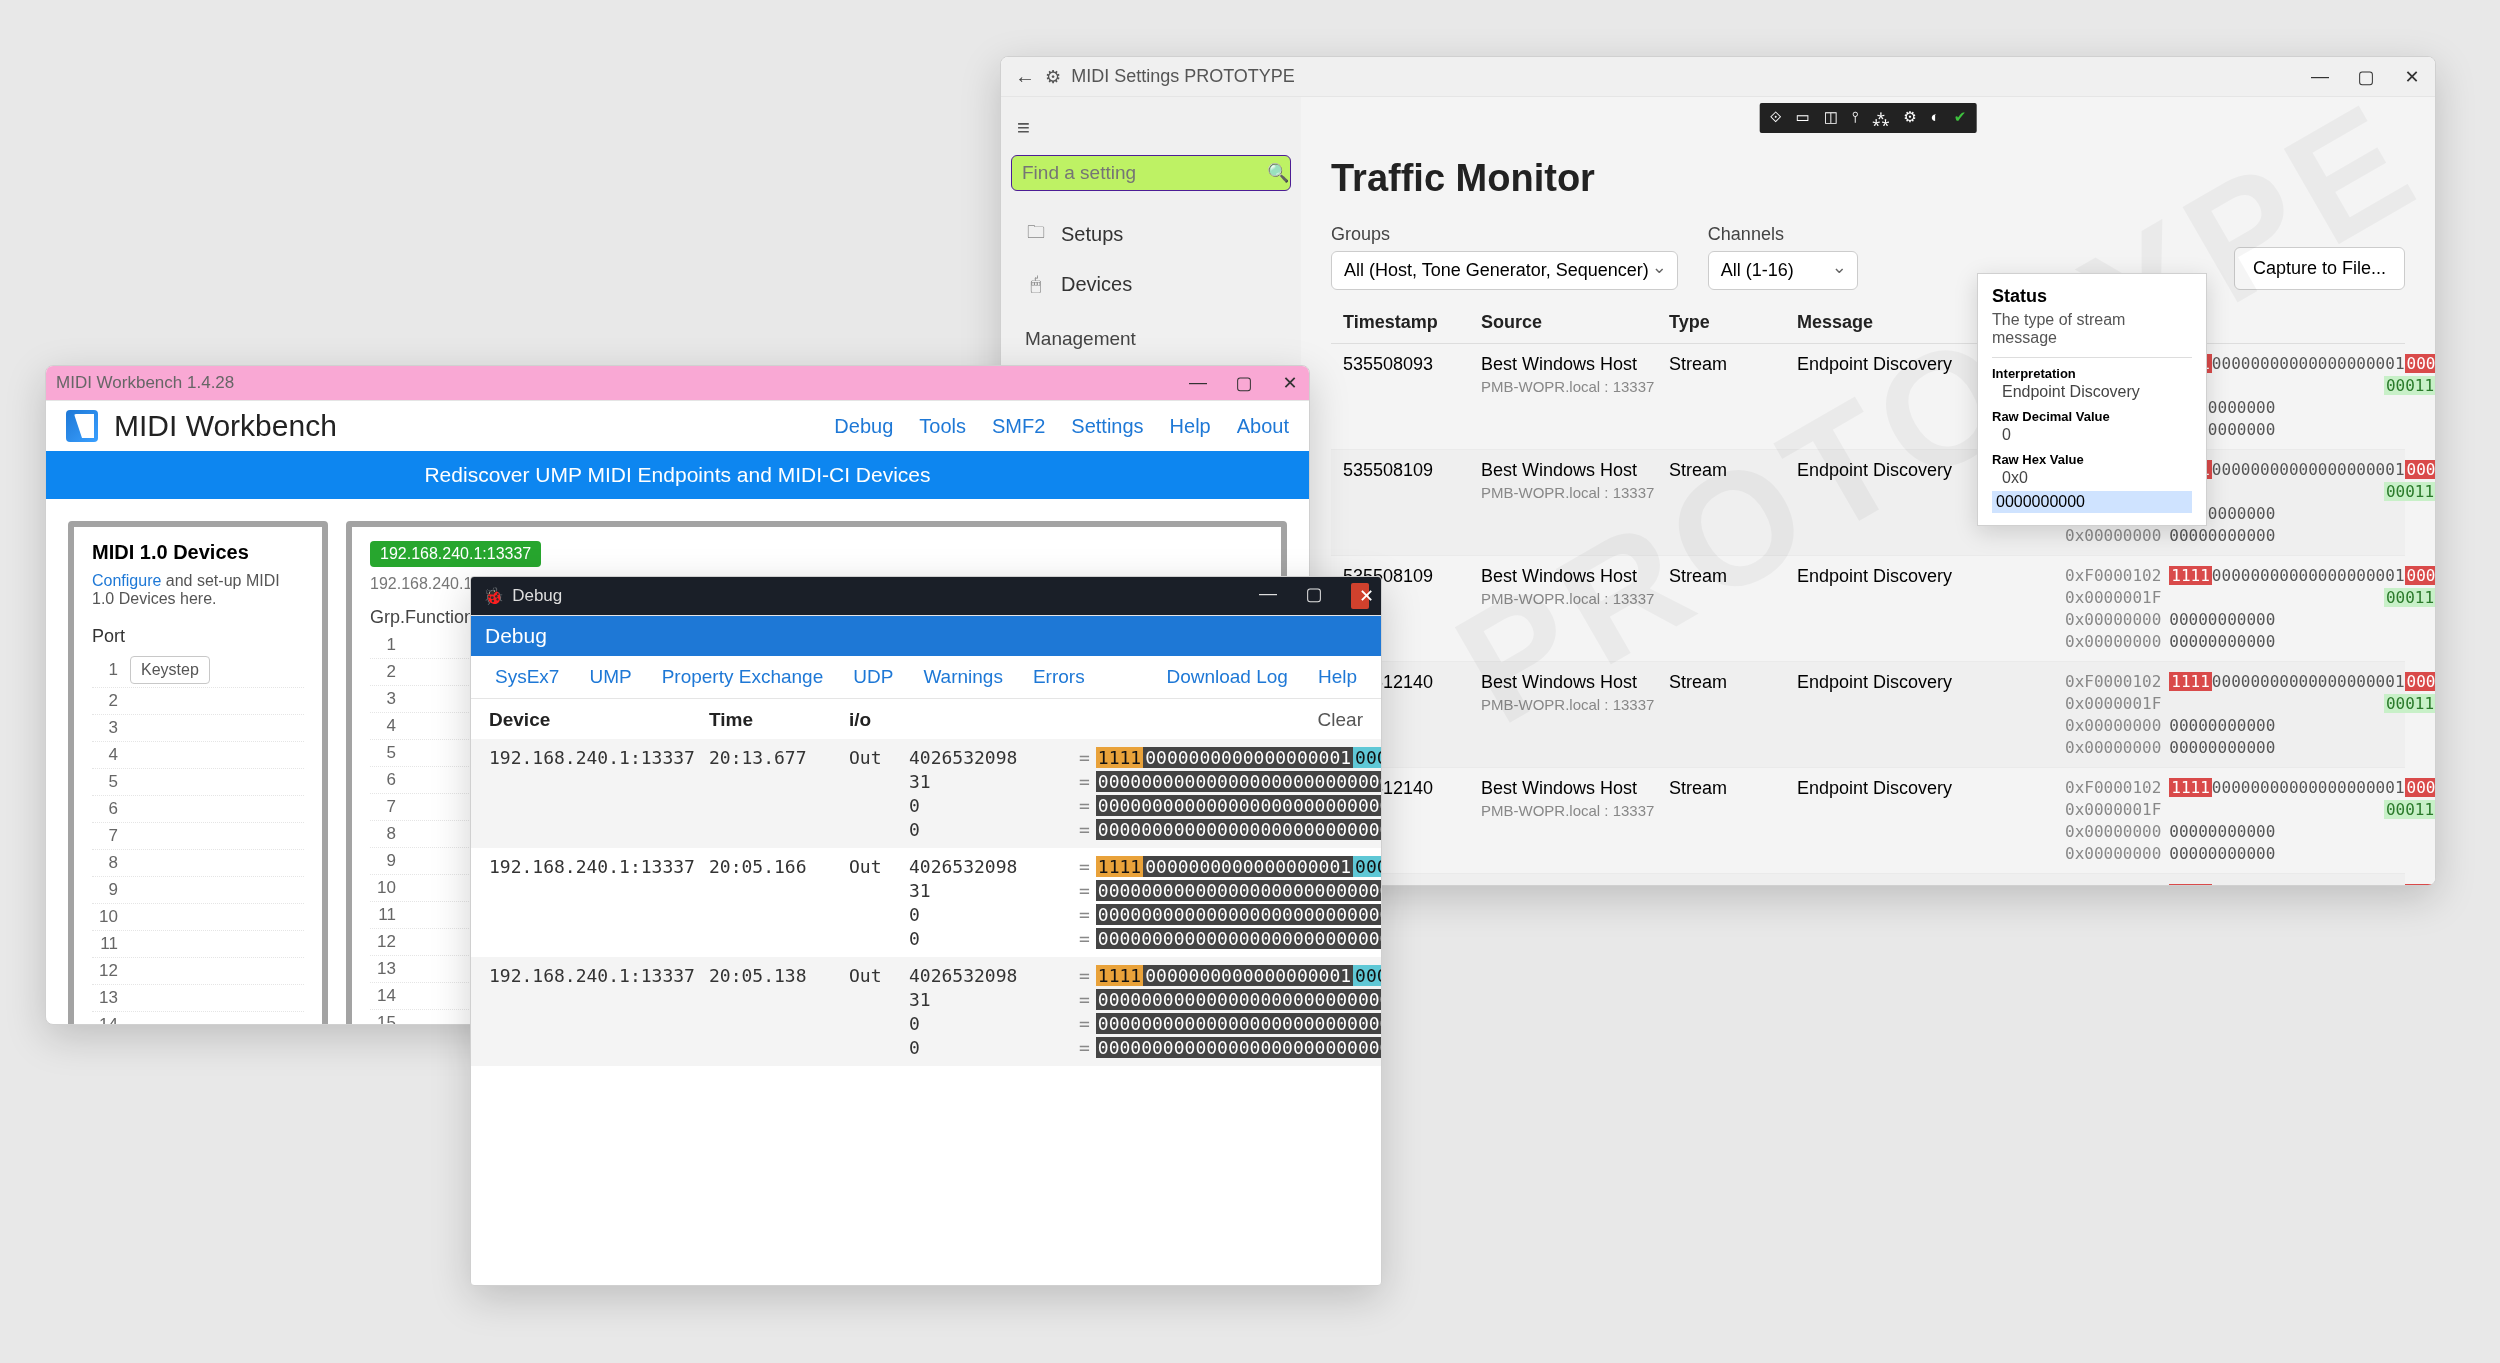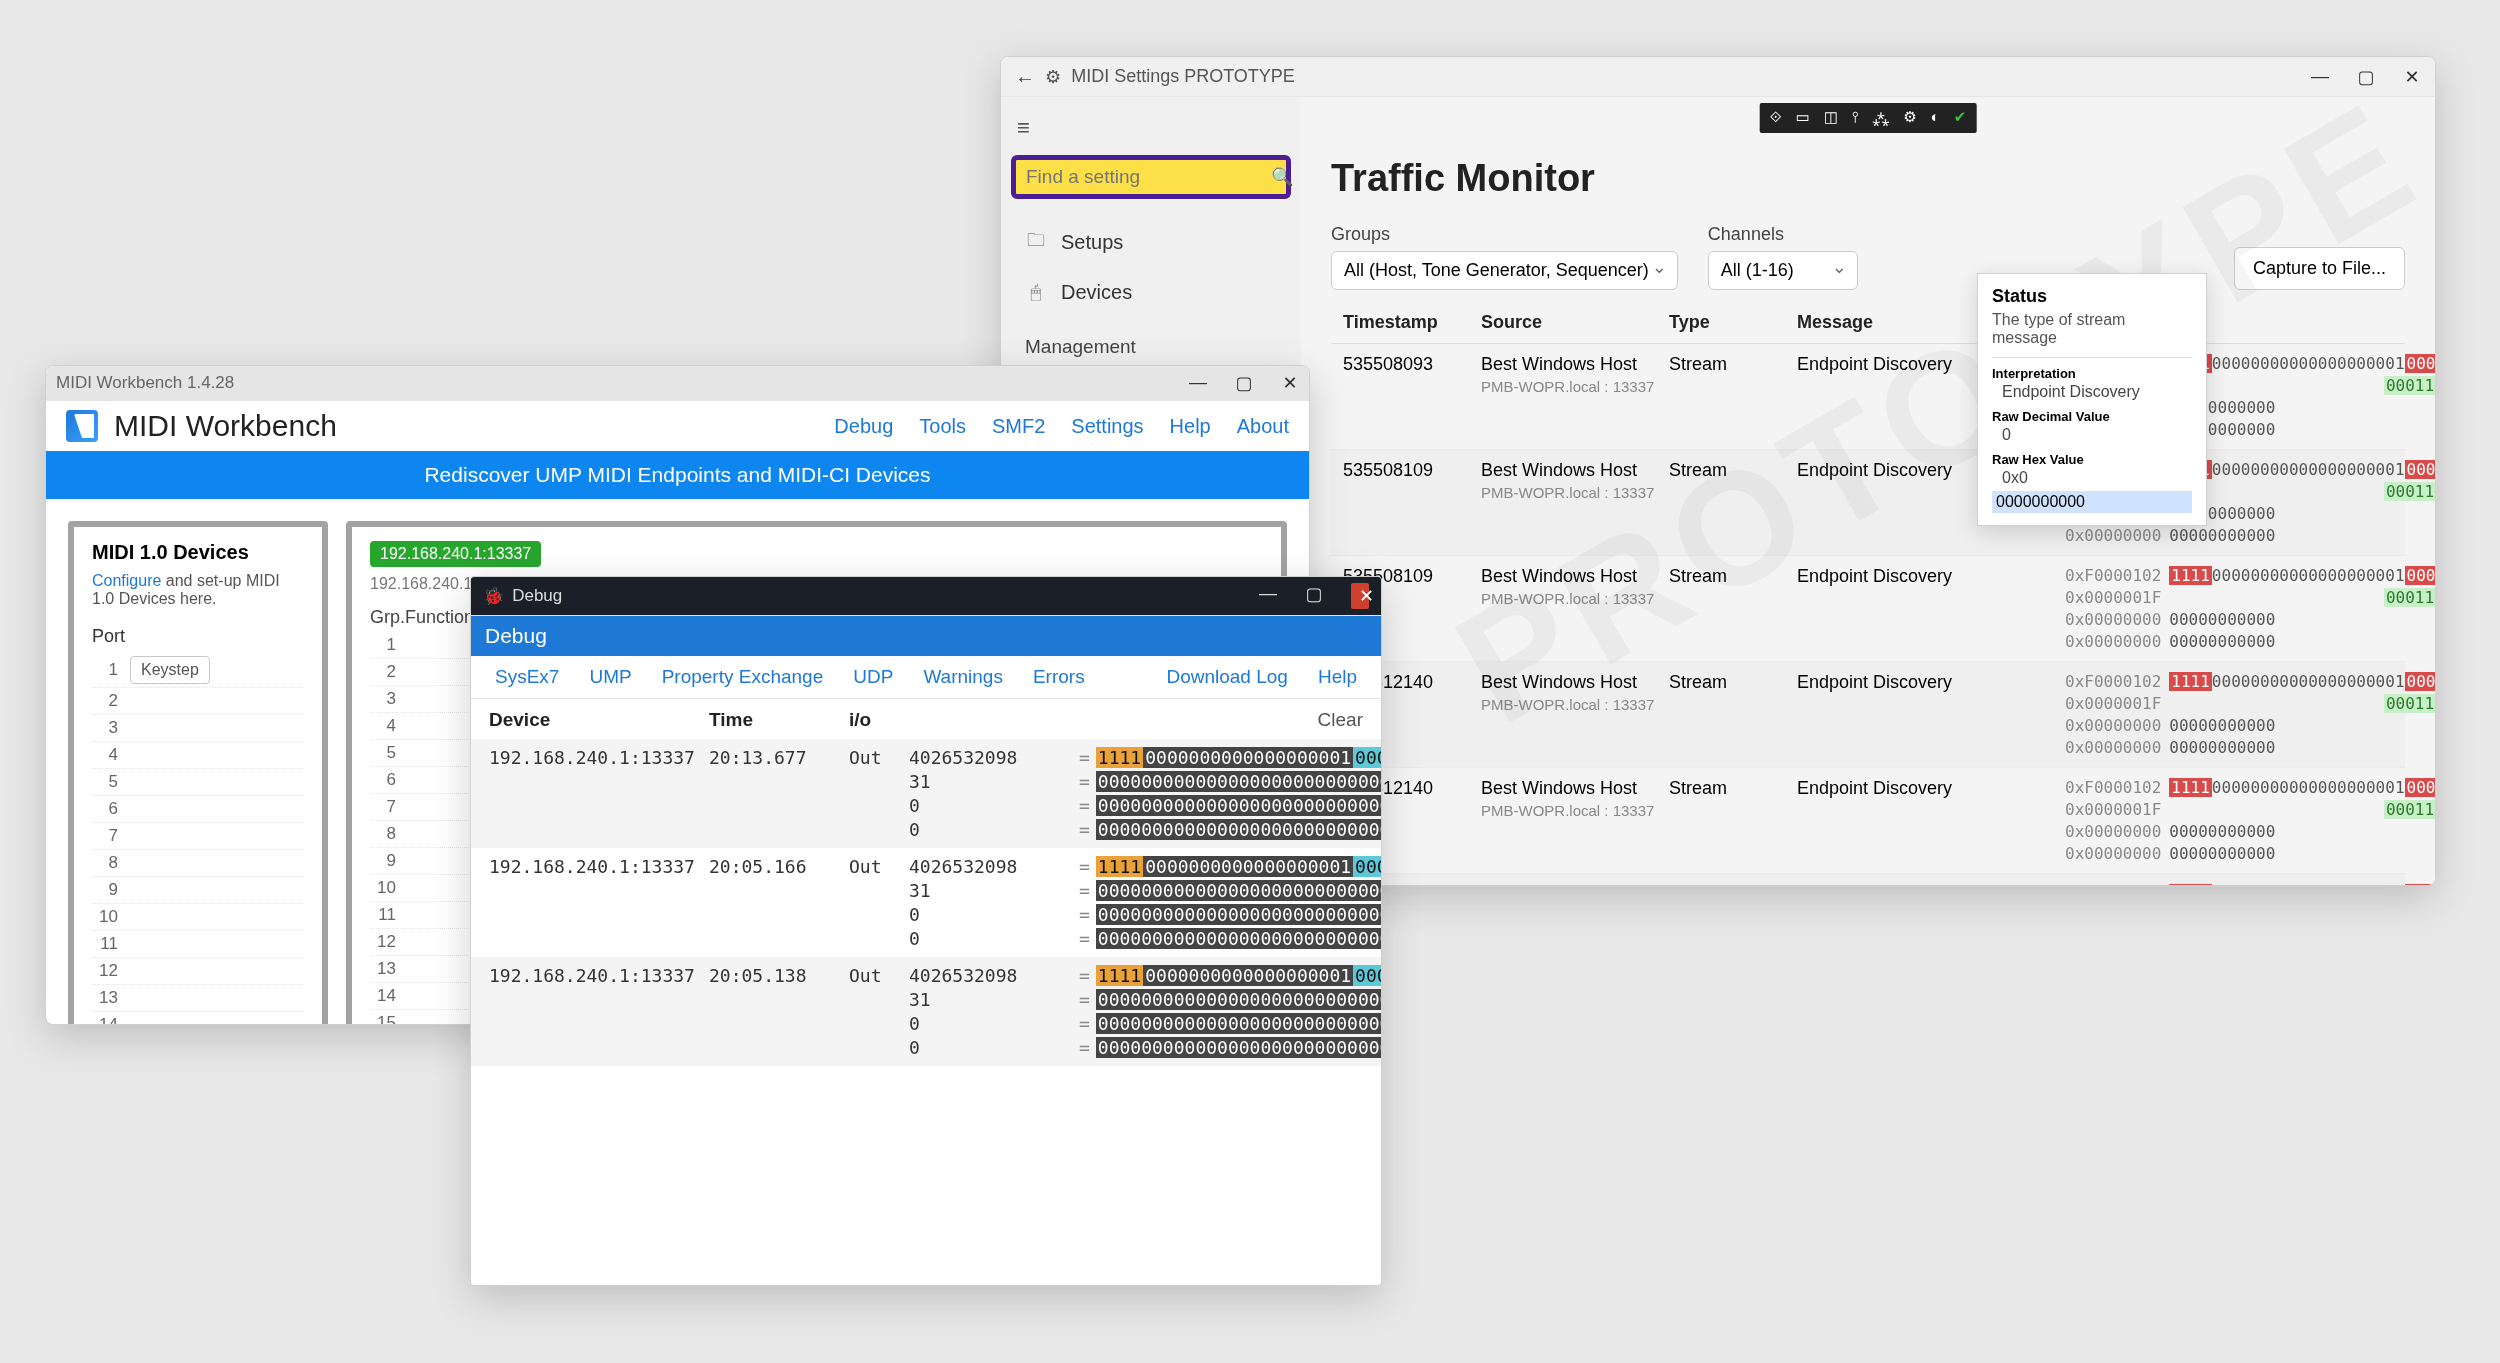--- a/index.html
+++ b/index.html
@@ -45,22 +45,22 @@
   background: #f0f0f0;
   padding: 14px 10px;
   display: flex;
   flex-direction: column;
   gap: 4px;
 }
 .hamburger { font-size: 22px; color: #555; margin: 4px 6px 10px; cursor: pointer; }
 .search-wrap {
   display: flex;
   align-items: center;
-  background: #fde047;
-  border: 5px solid #4c1d95;
+  background: #bef264;
+  border: 1px solid #4c1d95;
   border-radius: 6px;
   padding: 6px 10px;
   margin-bottom: 14px;
 }
 .search-wrap input { flex: 1; border: none; outline: none; font-size: 19px; background: transparent; }
 .search-wrap .mag { color: #777; font-size: 18px; }
 .side-item {
   display: flex;
   align-items: center;
   gap: 14px;
@@ -166,21 +166,21 @@
   z-index: 5;
 }
 .status-panel .sp-title { font-weight: 700; font-size: 18px; margin-bottom: 4px; }
 .status-panel .sp-sub { color: #555; margin-bottom: 10px; }
 .status-panel .sp-label { font-weight: 700; font-size: 13px; margin-top: 8px; }
 .status-panel .sp-val { color: #444; margin-top: 2px; margin-left: 10px; }
 .status-panel .sp-sel { background: #cfe3ff; padding: 2px 4px; display: block; margin-top: 4px; }
 
 
 #win-workbench { left: 45px; top: 365px; width: 1265px; height: 660px; }
-#win-workbench .titlebar { background: #e5e5e5; padding: 6px 10px; font-size: 17px; color: #666; }
+#win-workbench .titlebar { background: #f9a8d4; padding: 6px 10px; font-size: 17px; color: #666; }
 .wb-header {
   display: flex;
   align-items: center;
   padding: 8px 20px;
   gap: 16px;
 }
 .wb-logo { width: 32px; height: 32px; background: linear-gradient(135deg,#1e78d6,#3aa0ff); border-radius: 4px; position: relative; }
 .wb-logo::after { content: ""; position: absolute; inset: 4px 4px 4px auto; width: 20px; background: #fff; border-radius: 2px 0 0 2px; clip-path: polygon(0 0, 100% 0, 100% 100%, 40% 100%); }
 .wb-title { font-size: 30px; color: #222; font-weight: 400; flex: 1; }
 .wb-menu { display: flex; gap: 26px; font-size: 20px; }

